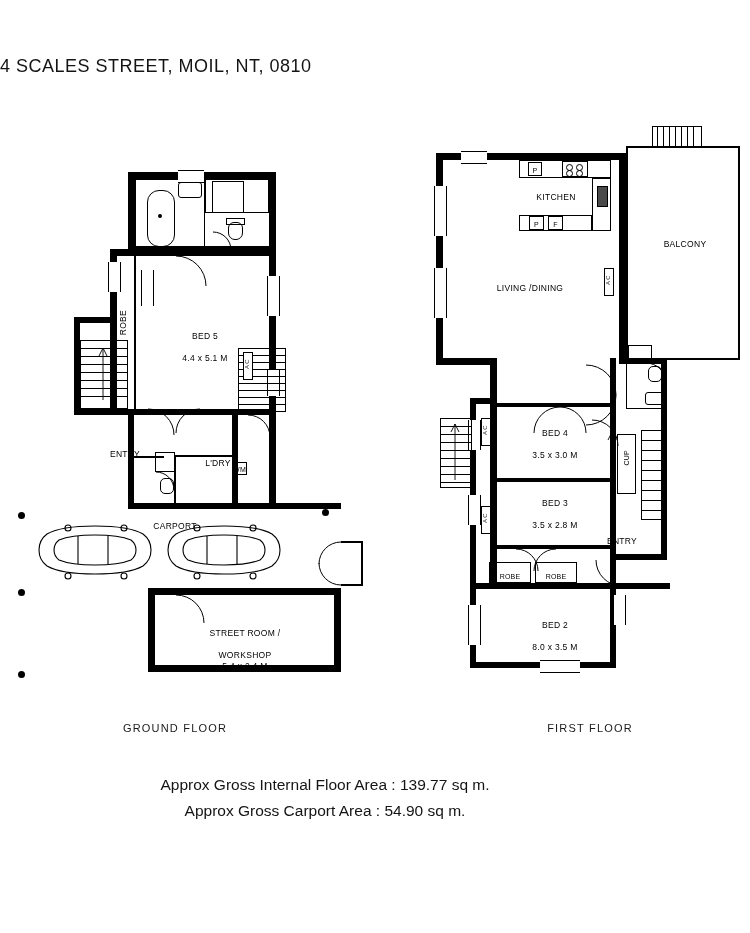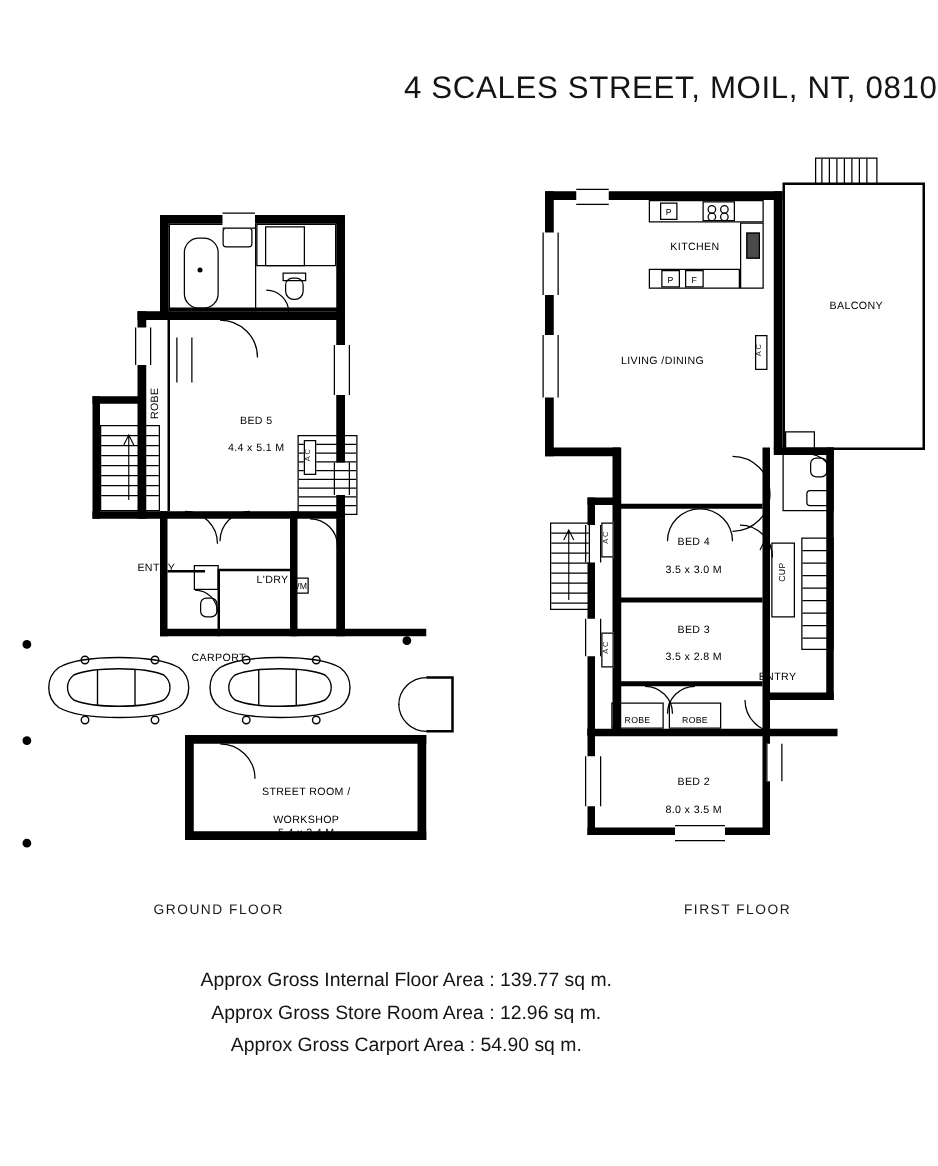--- a/index.html
+++ b/index.html
@@ -14,22 +14,22 @@
     font-family: "Liberation Sans", sans-serif;
     color: #1a1a1a;
     overflow: hidden;
   }
 
   #title {
     position: absolute;
     top: 56px;
     left: 0;
     width: 750px;
-    text-align: right;
-    font-size: 25px;
+    text-align: left;
+    font-size: 18px;
     letter-spacing: 0.5px;
     font-weight: 400;
     color: #141414;
   }
 
   .plan-label {
     position: absolute;
     font-size: 11px;
     letter-spacing: 1.2px;
     color: #1a1a1a;
@@ -381,15 +381,14 @@
 <div class="dot" style="left:18px; top:512px;"></div>
 <div class="dot" style="left:18px; top:589px;"></div>
 <div class="dot" style="left:18px; top:671px;"></div>
 <div class="dot" style="left:322px; top:509px;"></div>
 
 <div class="plan-label" id="ground-label">GROUND FLOOR</div>
 <div class="plan-label" id="first-label">FIRST FLOOR</div>
 
 <div id="areas">
   <div>Approx Gross Internal Floor Area : 139.77 sq m.</div>
-  <div>Approx Gross Store Room Area : 12.96 sq m.</div>
   <div>Approx Gross Carport Area : 54.90 sq m.</div>
 </div>
 
 </body></html>

